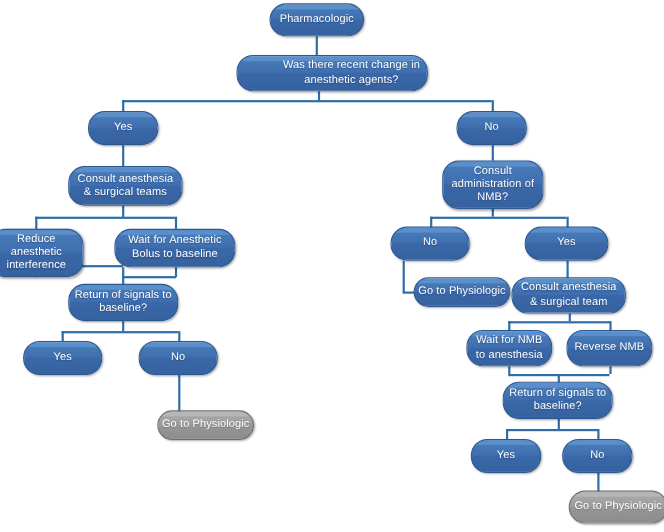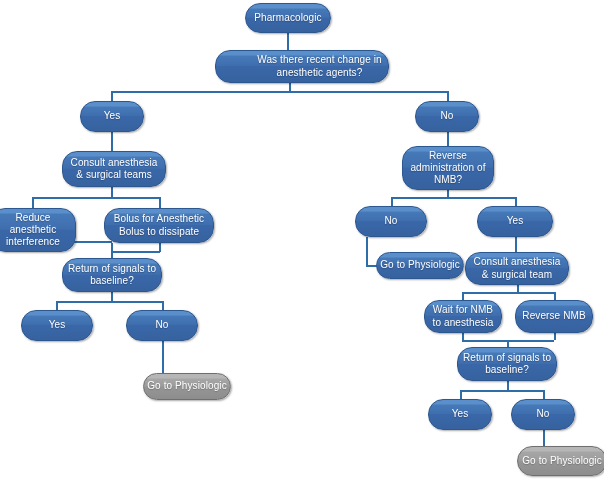--- a/index.html
+++ b/index.html
@@ -127,27 +127,27 @@
       <div class="node blue" style="left: 80px; top: 101px; width: 64px; height: 31px;">
         <span class="txt">Yes</span>
       </div>
       <div class="node blue" style="left: 415px; top: 101px; width: 64px; height: 31px;">
         <span class="txt">No</span>
       </div>
       <div class="node blue" style="left: 62px; top: 151px; width: 104px; height: 36px;">
         <span class="txt">Consult anesthesia &amp; surgical teams</span>
       </div>
       <div class="node blue" style="left: 402px; top: 146px; width: 92px; height: 44px;">
-        <span class="txt">Reverse administration of NMB?</span>
+        <span class="txt">Consult administration of NMB?</span>
       </div>
       <div class="node blue" style="left: -10px; top: 208px; width: 86px; height: 44px;">
         <span class="txt">Reduce anesthetic interference</span>
       </div>
       <div class="node blue" style="left: 104px; top: 208px; width: 110px; height: 35px;">
-        <span class="txt">Bolus for Anesthetic Bolus to dissipate</span>
+        <span class="txt">Wait for Anesthetic Bolus to baseline</span>
       </div>
       <div class="node blue" style="left: 355px; top: 206px; width: 72px; height: 31px;">
         <span class="txt">No</span>
       </div>
       <div class="node blue" style="left: 477px; top: 206px; width: 76px; height: 31px;">
         <span class="txt">Yes</span>
       </div>
       <div class="node blue" style="left: 376px; top: 252px; width: 88px; height: 27px;">
         <span class="txt">Go to Physiologic</span>
       </div>

